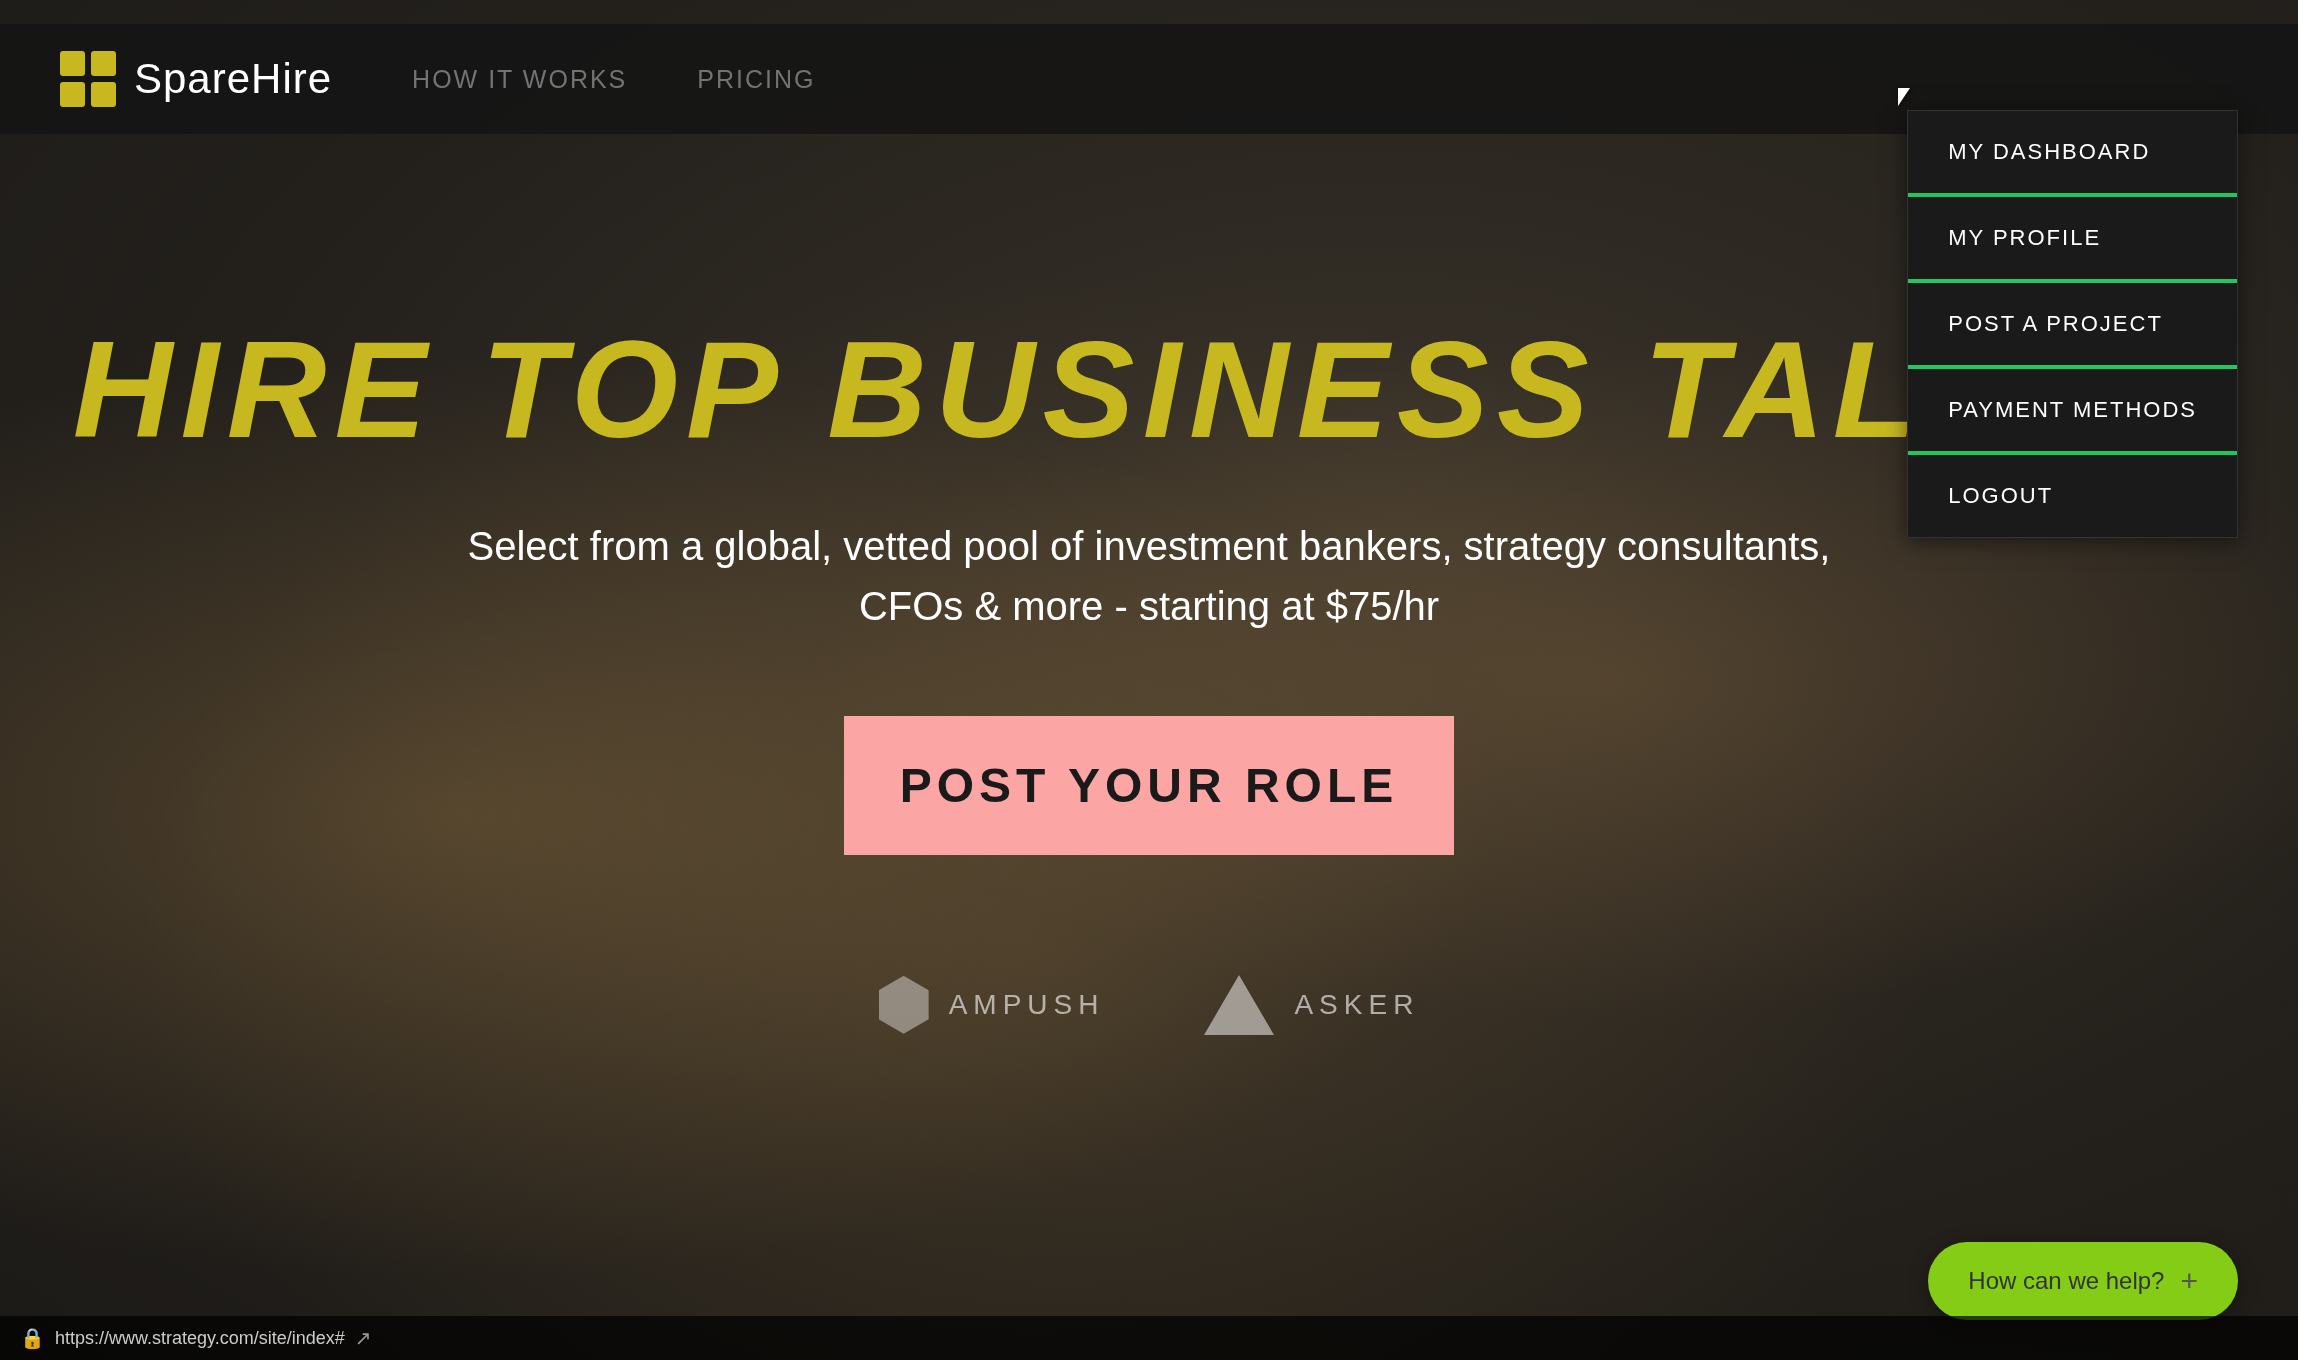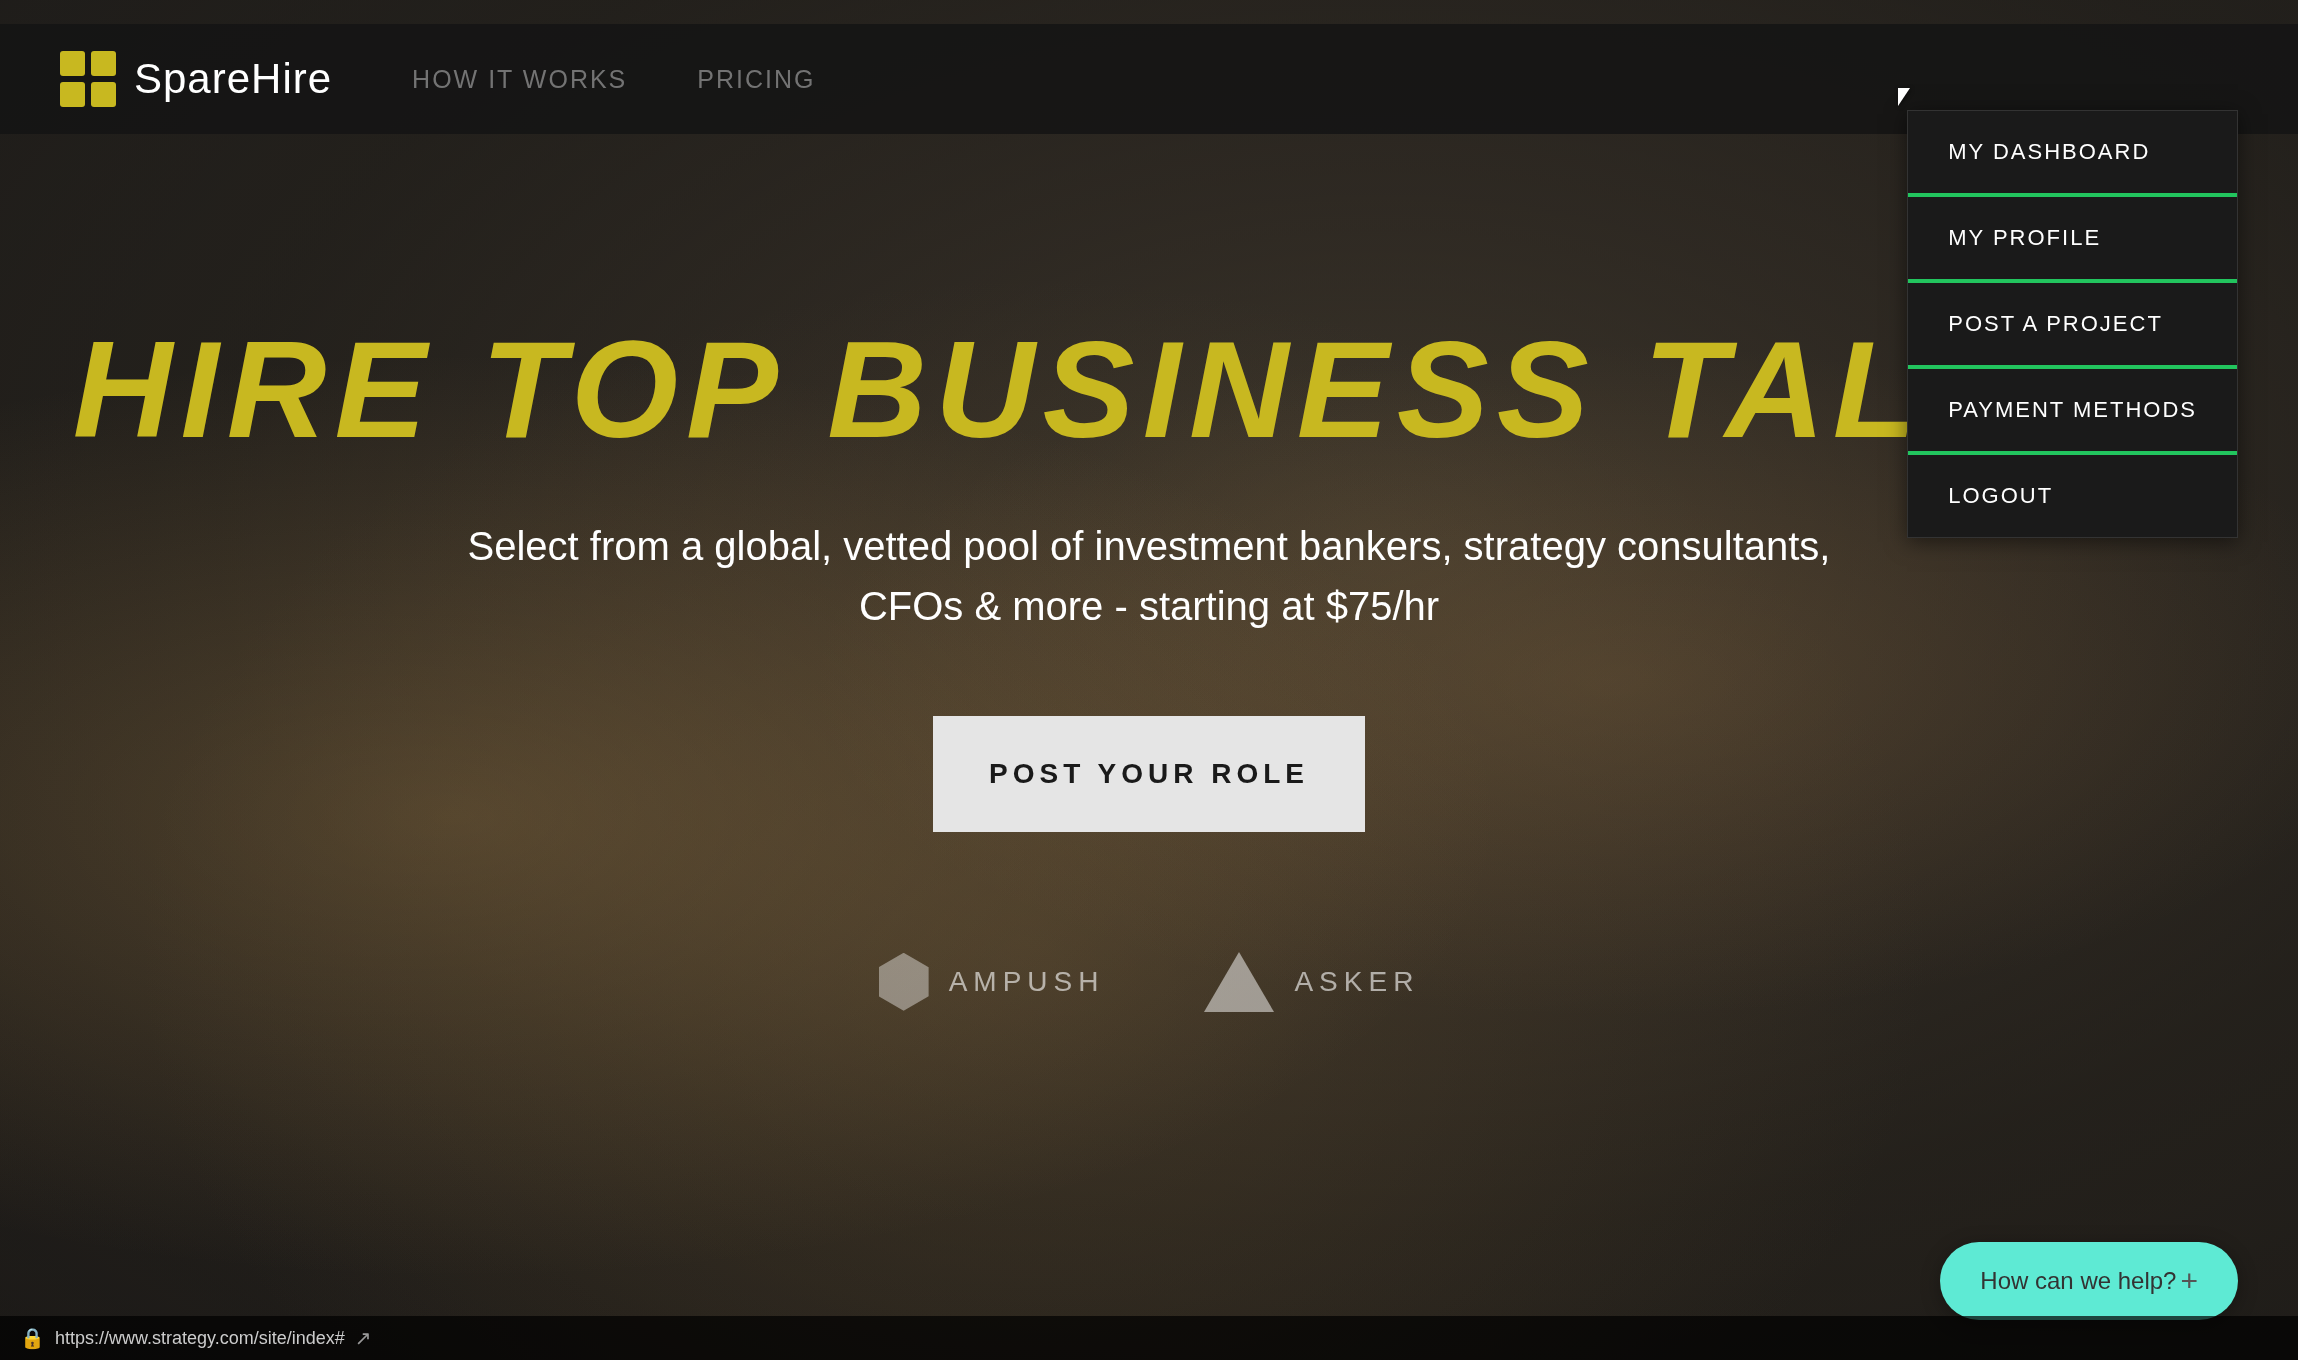--- a/index.html
+++ b/index.html
@@ -207,25 +207,25 @@
     .hero-subtitle {
       font-size: 40px;
       color: #ffffff;
       font-weight: 300;
       max-width: 1400px;
       line-height: 1.5;
       margin-bottom: 80px;
     }
 
     .btn-hero-cta {
-      background: #e5e5e5;
+      background: #fca5a5;
       color: #1a1a1a;
       border: none;
       padding: 42px 56px;
-      font-size: 28px;
+      font-size: 48px;
       font-weight: 800;
       letter-spacing: 5px;
       text-transform: uppercase;
       cursor: pointer;
     }
 
     
     .brands-area {
       position: relative;
       z-index: 10;
@@ -261,26 +261,26 @@
       border-right: 35px solid transparent;
       border-bottom: 60px solid rgba(255,255,255,0.5);
     }
 
     
     .chat-widget {
       position: absolute;
       bottom: 40px;
       right: 60px;
       z-index: 200;
-      background: #5eead4;
+      background: #84cc16;
       border-radius: 50px;
       padding: 22px 40px;
       display: flex;
       align-items: center;
-      gap: 4px;
+      gap: 16px;
       box-shadow: 0 4px 20px rgba(0,0,0,0.3);
       cursor: pointer;
     }
 
     .chat-text {
       font-size: 24px;
       font-weight: 500;
       color: #333;
     }
 

